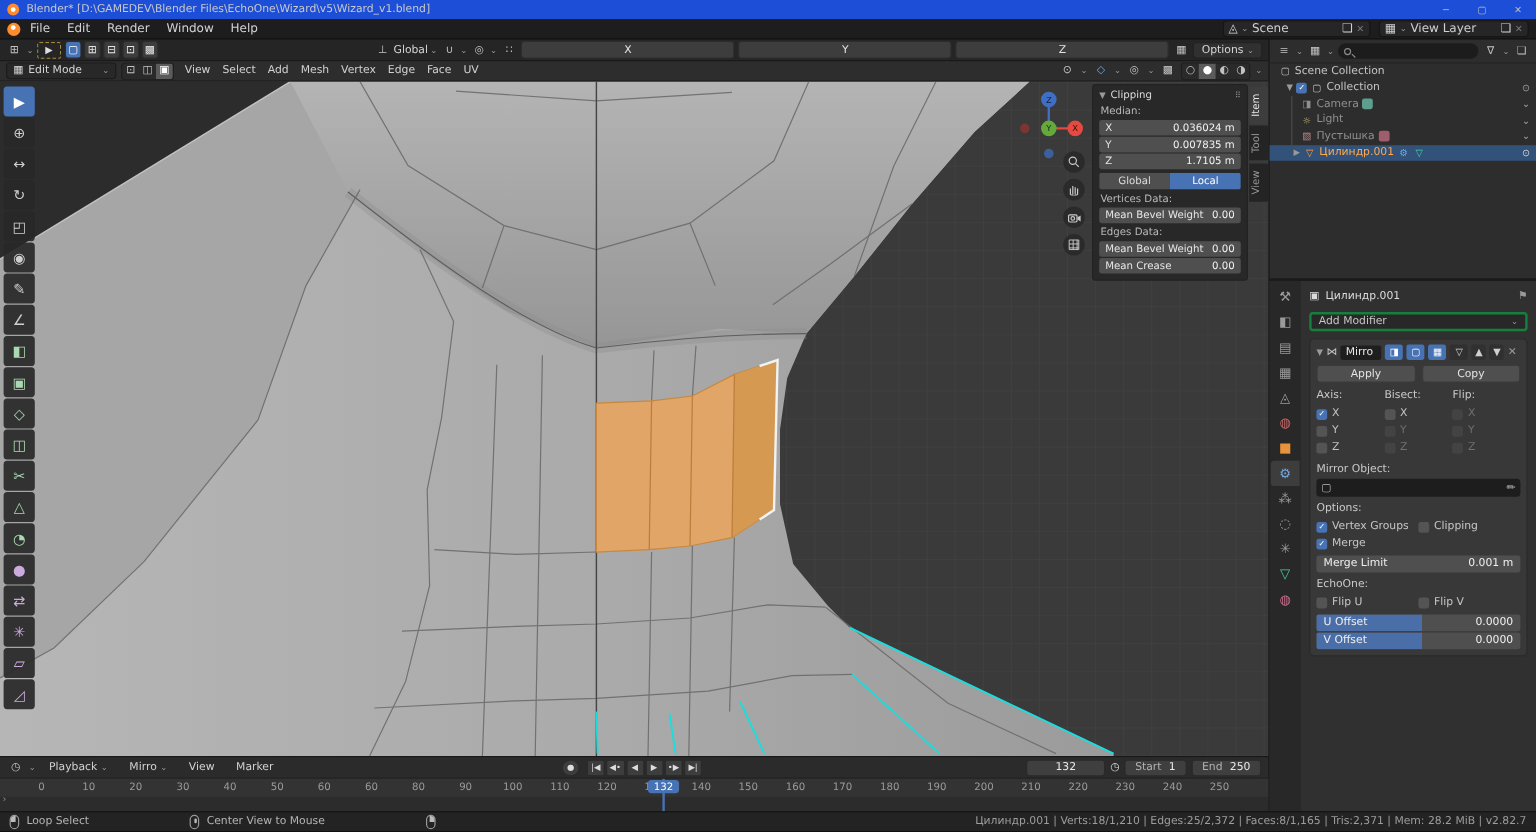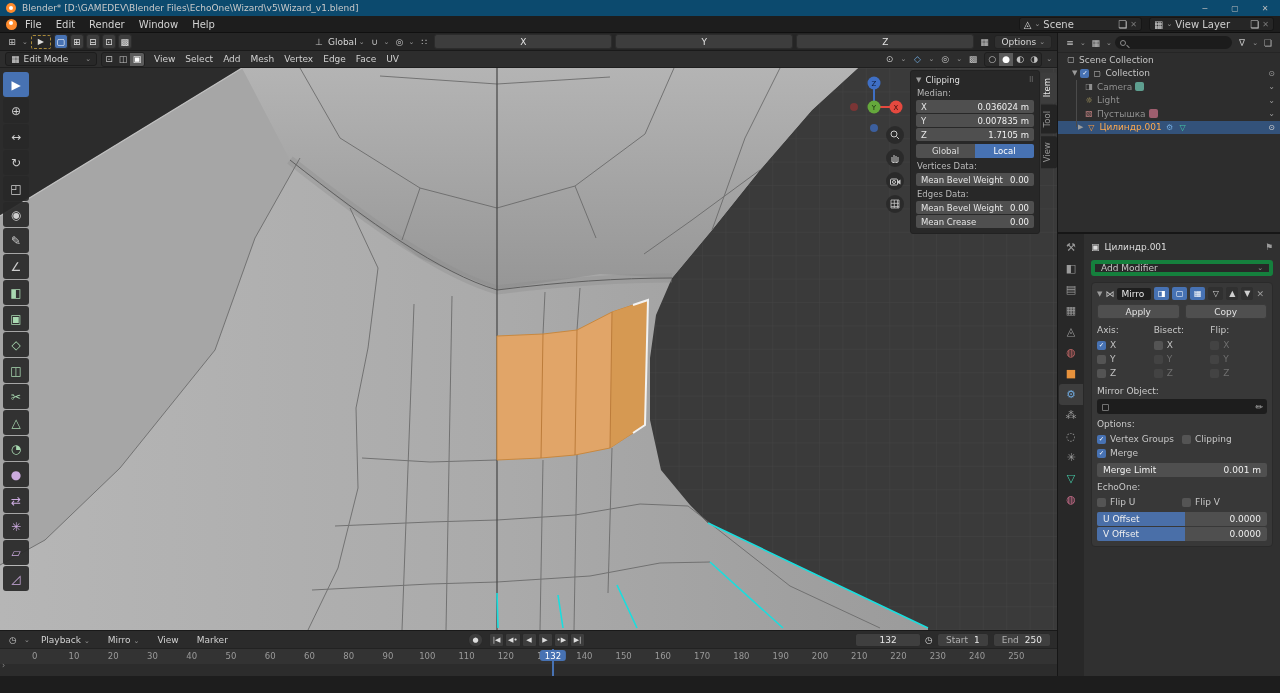--- a/index.html
+++ b/index.html
@@ -2,21 +2,21 @@
 <html><head>
 <meta charset="utf-8">
 <style>
   *{margin:0;padding:0;box-sizing:border-box}
   html,body{background:#000}
   .app{position:relative;width:1280px;height:693px;overflow:hidden;background:#1d1d1d;
        font-family:"DejaVu Sans",sans-serif;color:#d6d6d6;font-size:10px;-webkit-font-smoothing:antialiased}
   .band{position:absolute;left:0;right:0}
 
   
-  .titlebar{top:0;height:16px;background:#0c4a6e;display:flex;align-items:center;gap:6px;padding-left:6px;font-size:9px;color:#c9c9c9}
+  .titlebar{top:0;height:16px;background:#1d4ed8;display:flex;align-items:center;gap:6px;padding-left:6px;font-size:9px;color:#c9c9c9}
   .logo{width:10px;height:10px;border-radius:50%;background:#ff8b2d;position:relative;flex:0 0 auto}
   .logo::after{content:'';position:absolute;left:2.5px;top:2.5px;width:4px;height:4px;border-radius:50%;background:#fff}
   .win-controls{margin-left:auto;display:flex;height:16px}
   .win-btn{width:30px;display:flex;align-items:center;justify-content:center;font-size:8px;color:#bdbdbd}
 
   
   .menubar{top:16px;height:17px;background:#1d1d1d;border-bottom:1px solid #101010;display:flex;align-items:center;padding:0 6px;gap:1px}
   .menu-item{padding:1px 7px;border-radius:3px;color:#d2d2d2}
   .ws-tabs{display:flex;margin-left:14px}
   .ws-tab{padding:1px 9px;color:#8f8f8f;border-radius:3px 3px 0 0}
@@ -106,21 +106,21 @@
   .cb.checked{background:#4772b3}
   .cb.dim2{opacity:.4}
 
   
   .properties{position:absolute;left:0;top:201px;width:222px;height:442px;background:#303030;display:flex}
   .prop-tabs{width:26px;background:#282828;display:flex;flex-direction:column;align-items:center;padding-top:3px;gap:0}
   .prop-tab{width:24px;height:21px;display:flex;align-items:center;justify-content:center;font-size:11px;color:#9b9b9b;border-radius:3px 0 0 3px}
   .prop-tab.active{background:#3d3d3d;color:#6fa8dc}
   .prop-content{flex:1;padding:5px 7px;font-size:9px;color:#c6c6c6}
   .crumb{display:flex;align-items:center;gap:5px;height:16px;margin-bottom:5px;color:#dcdcdc}
-  .dropdown-full{height:16px;background:#282828;border:4px solid #15803d;border-radius:3px;display:flex;align-items:center;justify-content:space-between;padding:0 6px;margin-bottom:6px}
+  .dropdown-full{height:16px;background:#282828;border:2px solid #15803d;border-radius:3px;display:flex;align-items:center;justify-content:space-between;padding:0 6px;margin-bottom:6px}
   .mod-box{background:#383838;border:1px solid #2a2a2a;border-radius:4px;padding:4px 5px}
   .mod-head{display:flex;align-items:center;gap:3px;margin-bottom:4px}
   .mod-name{background:#1e1e1e;border-radius:2px;padding:1px 4px;color:#e8e8e8;width:34px;overflow:hidden;white-space:nowrap}
   .mod-toggle{width:15px;height:13px;border-radius:2px;background:#303030;display:flex;align-items:center;justify-content:center;font-size:8px;color:#cfcfcf}
   .mod-toggle.on{background:#4772b3;color:#fff}
   .btn-row{display:flex;gap:5px;margin:4px 0 6px}
   .btn{flex:1;height:15px;background:#4f4f4f;border:1px solid #3a3a3a;border-radius:3px;display:flex;align-items:center;justify-content:center;color:#e3e3e3}
   .axis-grid{display:flex;margin-bottom:6px}
   .axis-col{flex:1}
   .axis-col .hd{margin-bottom:3px;color:#c9c9c9}
@@ -769,13 +769,23 @@
               <div class="fillbar"></div>
               <span>V Offset</span>
               <span>0.0000</span>
             </div>
           </div>
         </div>
       </div>
     </div>
   </div>
 
+  <div class="band statusbar">
+    <span class="mouse l"></span>
+    <span>Loop Select</span>
+    <span style="width:72px"></span>
+    <span class="mouse m"></span>
+    <span>Center View to Mouse</span>
+    <span style="width:72px"></span>
+    <span class="mouse r"></span>
+    <span class="stats">Цилиндр.001 | Verts:18/1,210 | Edges:25/2,372 | Faces:8/1,165 | Tris:2,371 | Mem: 28.2 MiB | v2.82.7</span>
+  </div>
 </div>
 
 </body></html>

